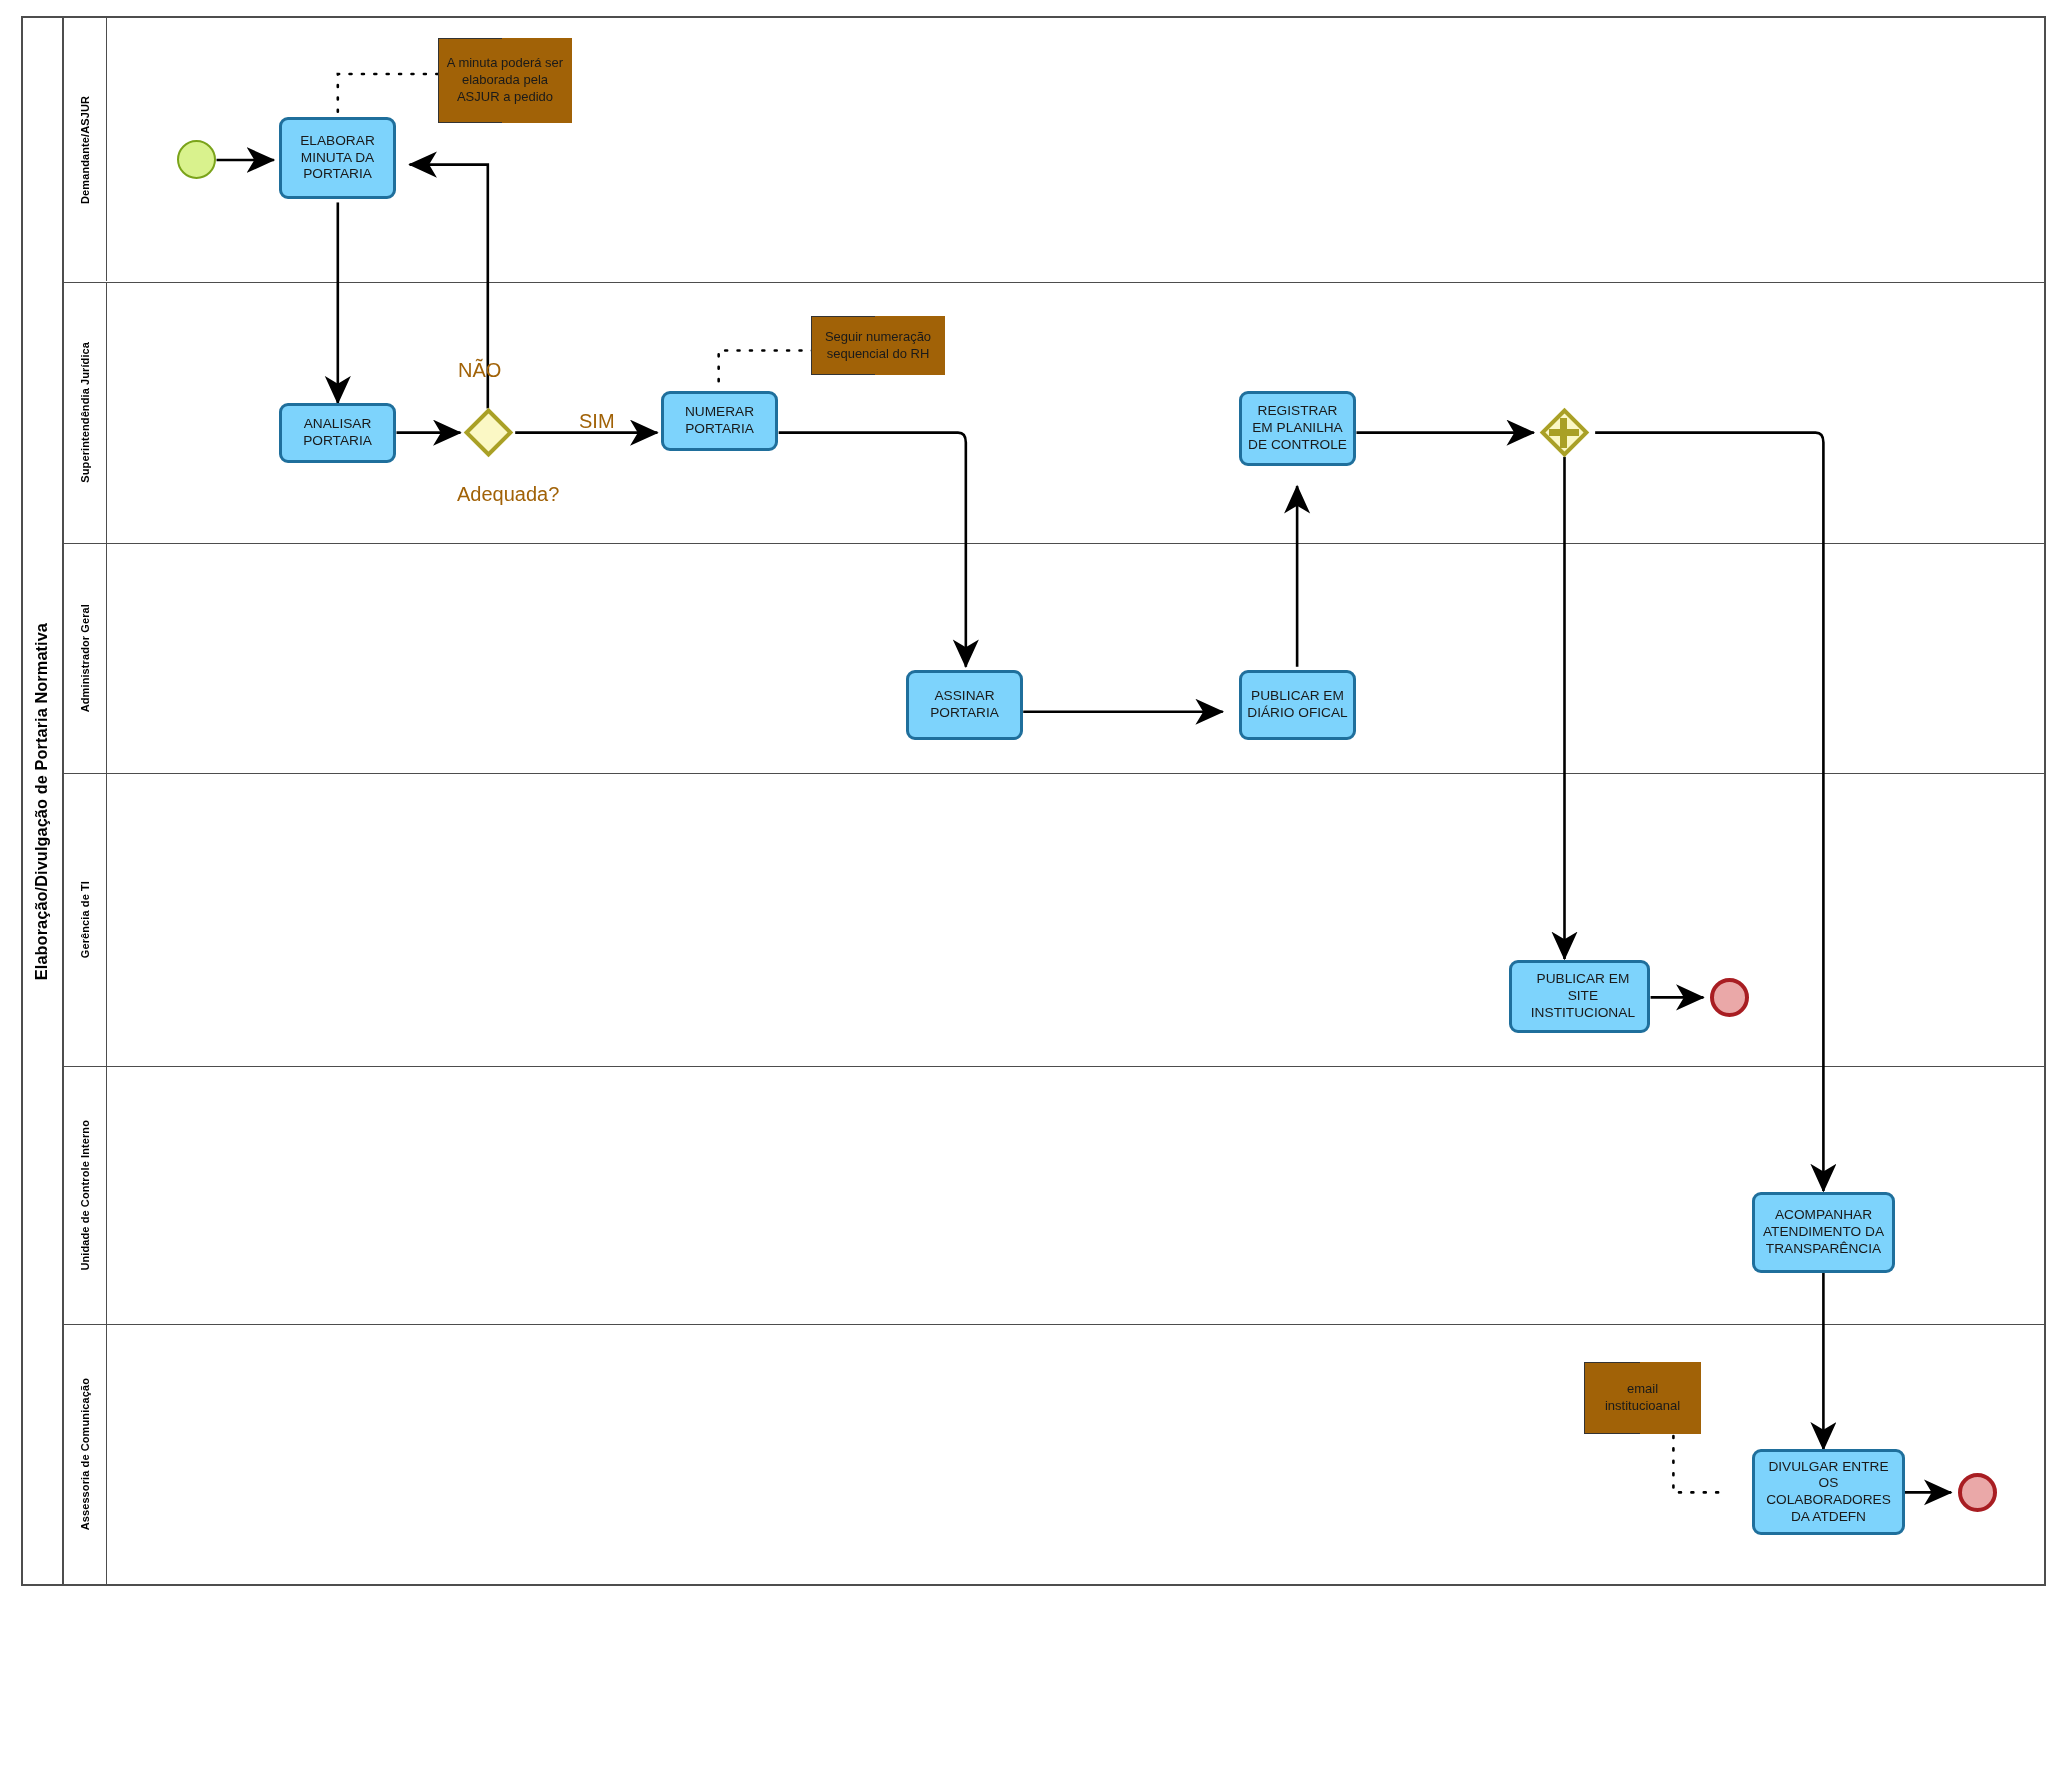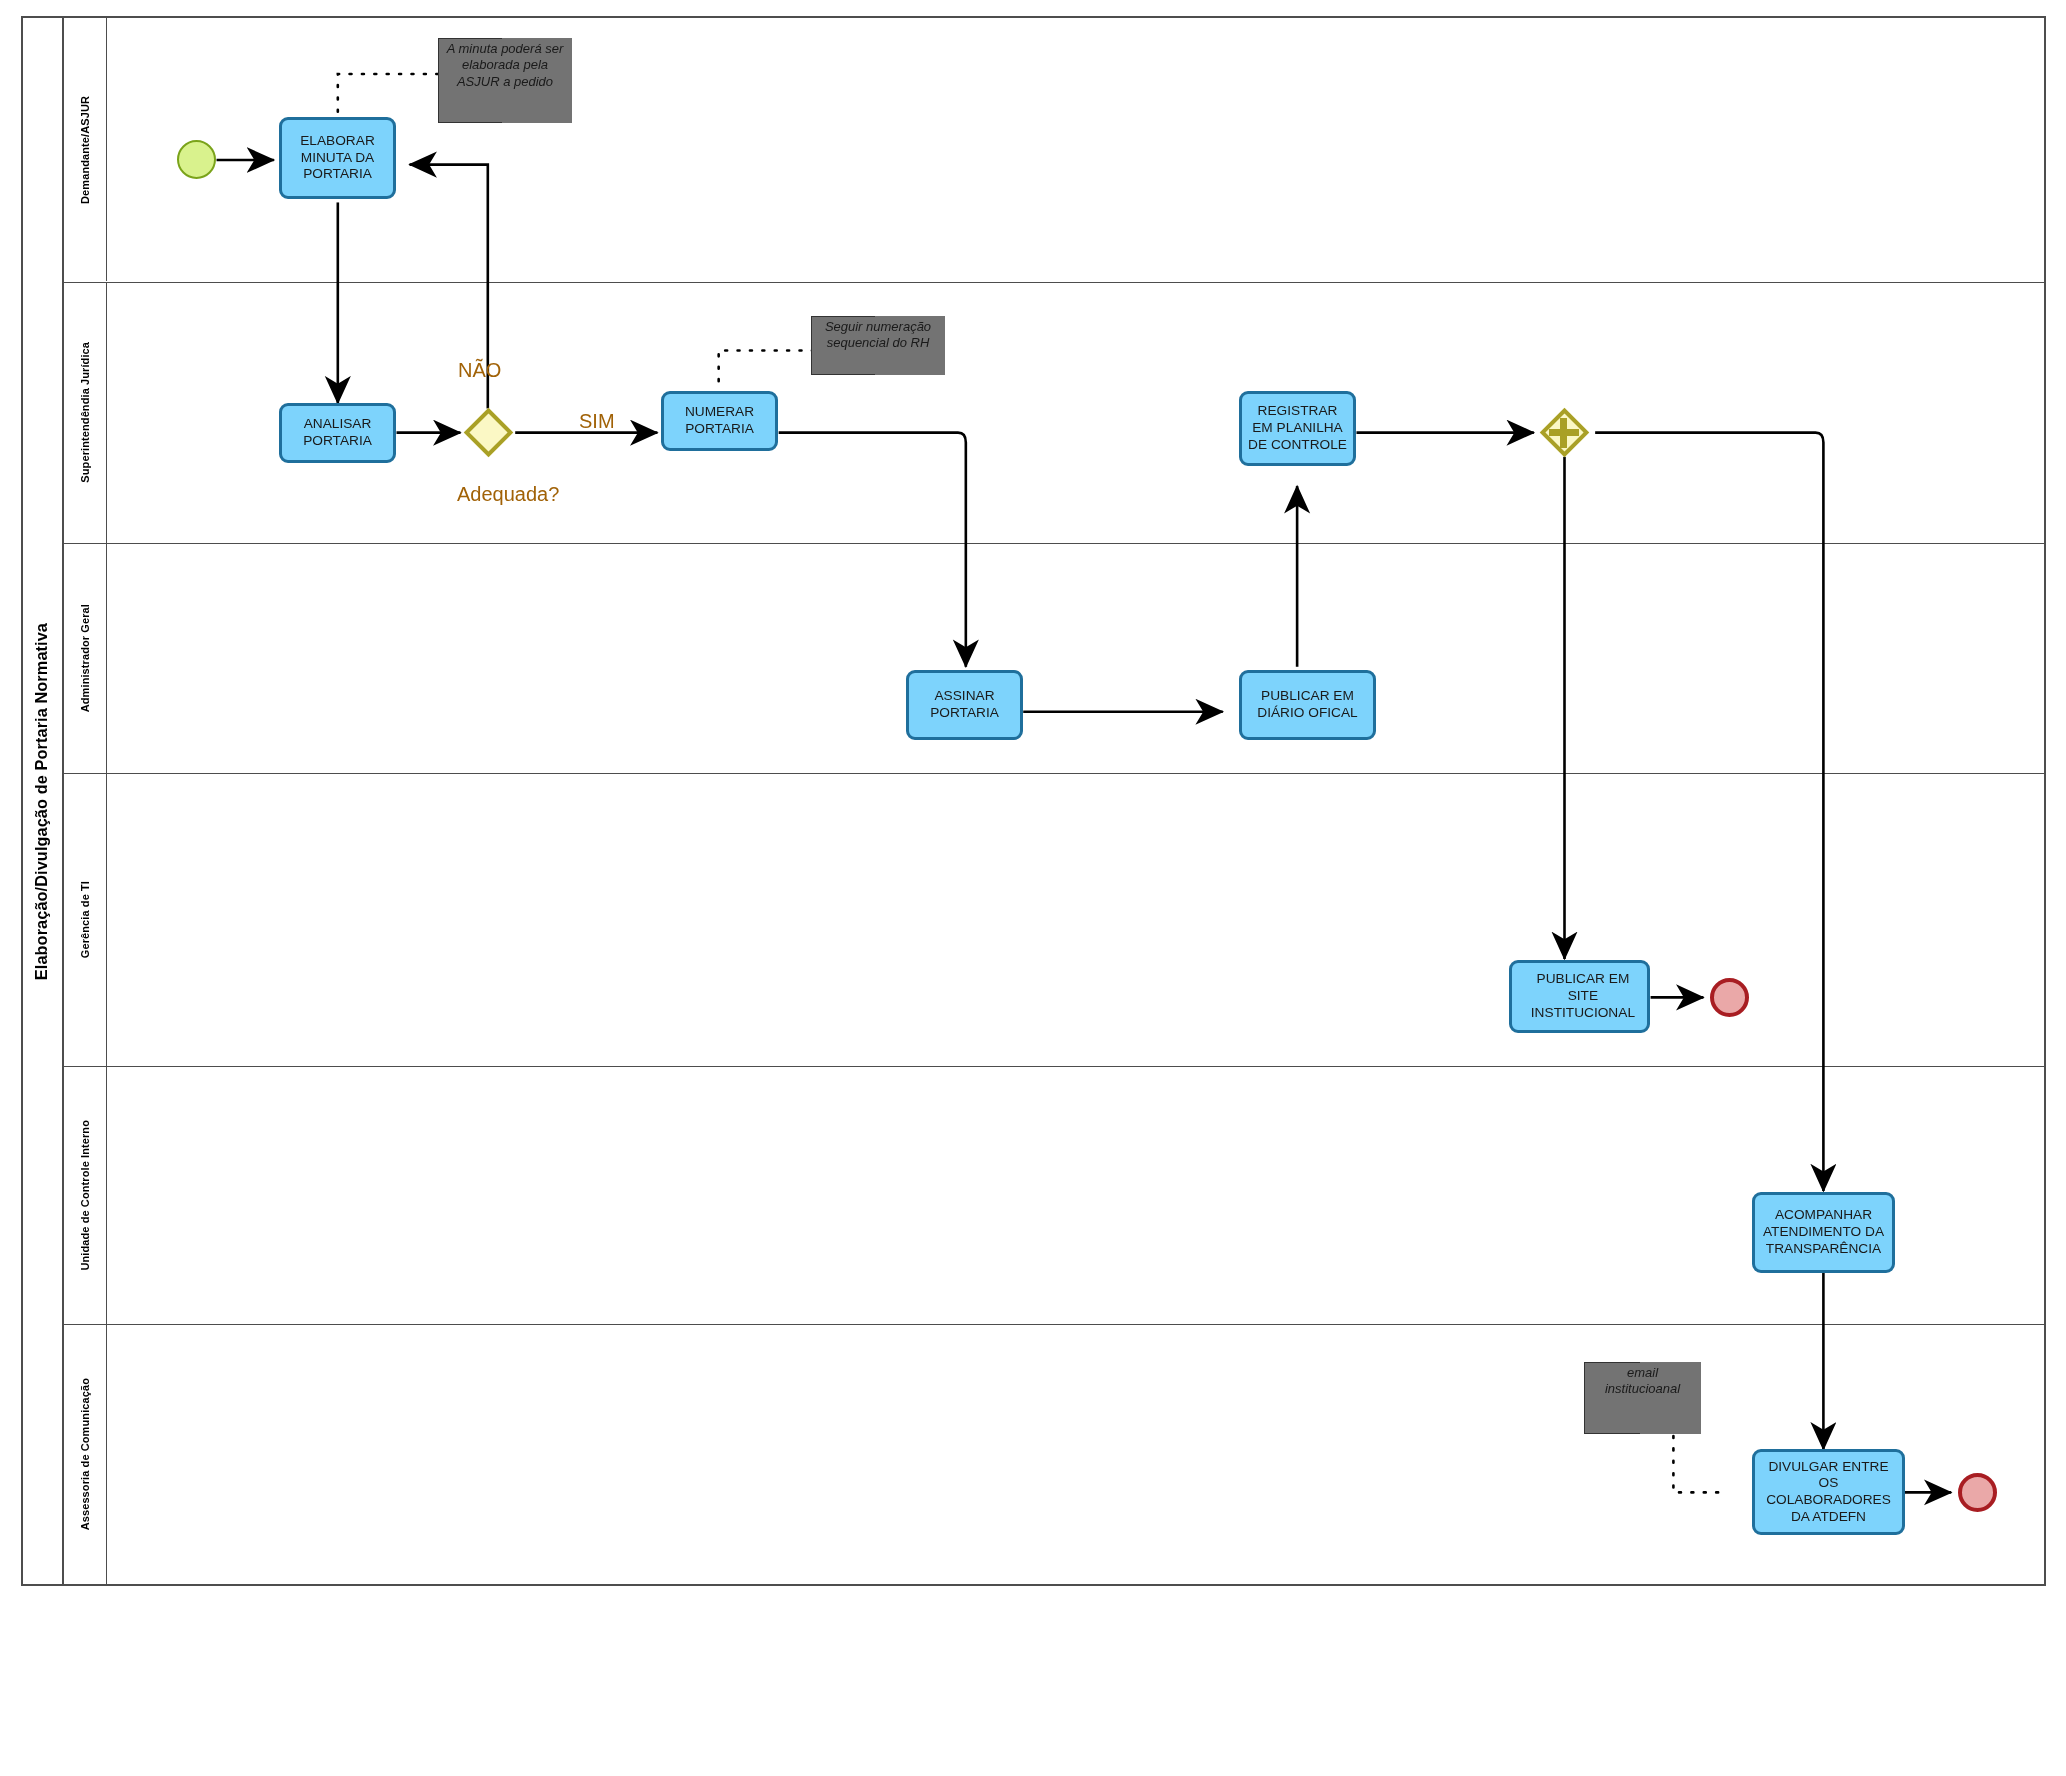--- a/index.html
+++ b/index.html
@@ -26,23 +26,23 @@
     background:#d9f28d;border:2.6px solid #7aa31a;box-sizing:border-box;}
   .end-ev{position:absolute;width:39px;height:39px;border-radius:50%;
     background:#eaa8a8;border:4.6px solid #a81d22;box-sizing:border-box;}
 
   .gw{position:absolute;width:48px;height:48px;}
   .gw .dia{position:absolute;left:6.5px;top:6.5px;width:35px;height:35px;
     background:#fbf8c5;border:4.6px solid #a9a026;transform:rotate(45deg);box-sizing:border-box;}
   .gw .plus-h{position:absolute;left:9px;top:21px;width:30px;height:7.2px;background:#a9a026;}
   .gw .plus-v{position:absolute;left:20px;top:9.8px;width:7.2px;height:30px;background:#a9a026;}
 
-  .note{position:absolute;background:#737373;border:0;box-sizing:border-box;
-    display:flex;justify-content:center;text-align:center;
-    font-size:13px;color:#1a1a1a;line-height:1.3;padding:2.6px 3.9px;font-style:italic;}
+  .note{position:absolute;background:#a16207;border:0;box-sizing:border-box;
+    display:flex;align-items:center;justify-content:center;text-align:center;
+    font-size:13px;color:#1a1a1a;line-height:1.3;padding:2.6px 3.9px;}
   .note .edge-t{position:absolute;left:0;top:0;width:48%;height:1.3px;background:#333;}
   .note .edge-b{position:absolute;left:0;bottom:0;width:48%;height:1.3px;background:#333;}
   .note .edge-l{position:absolute;left:0;top:0;width:1.3px;height:100%;background:#333;}
 
   .flow-label{position:absolute;font-size:20px;color:#a16207;white-space:nowrap;}
 
   svg.wires{position:absolute;left:0;top:0;width:2066px;height:1777px;pointer-events:none;}
 
   
   .brand{position:absolute;left:1820px;top:1617px;width:215px;height:78px;}
@@ -145,21 +145,21 @@
   </div>
 
   <div class="task" style="left:1239px;top:391px;width:117px;height:75px;">
     <span>REGISTRAR EM PLANILHA DE CONTROLE</span>
   </div>
 
   <div class="task" style="left:906px;top:670px;width:117px;height:70px;align-items:center;">
     <span>ASSINAR PORTARIA</span>
   </div>
 
-  <div class="task" style="left:1239px;top:670px;width:137px;height:70px;text-align:center;">
+  <div class="task" style="left:1239px;top:670px;width:117px;height:70px;text-align:center;">
     <span>PUBLICAR EM DIÁRIO OFICAL</span>
   </div>
 
   <div class="task" style="left:1509px;top:960px;width:141px;height:73px;padding-left:12px;">
     <span>PUBLICAR EM SITE INSTITUCIONAL</span>
   </div>
 
   <div class="task" style="left:1752px;top:1192px;width:143px;height:81px;">
     <span>ACOMPANHAR ATENDIMENTO DA TRANSPARÊNCIA</span>
   </div>

